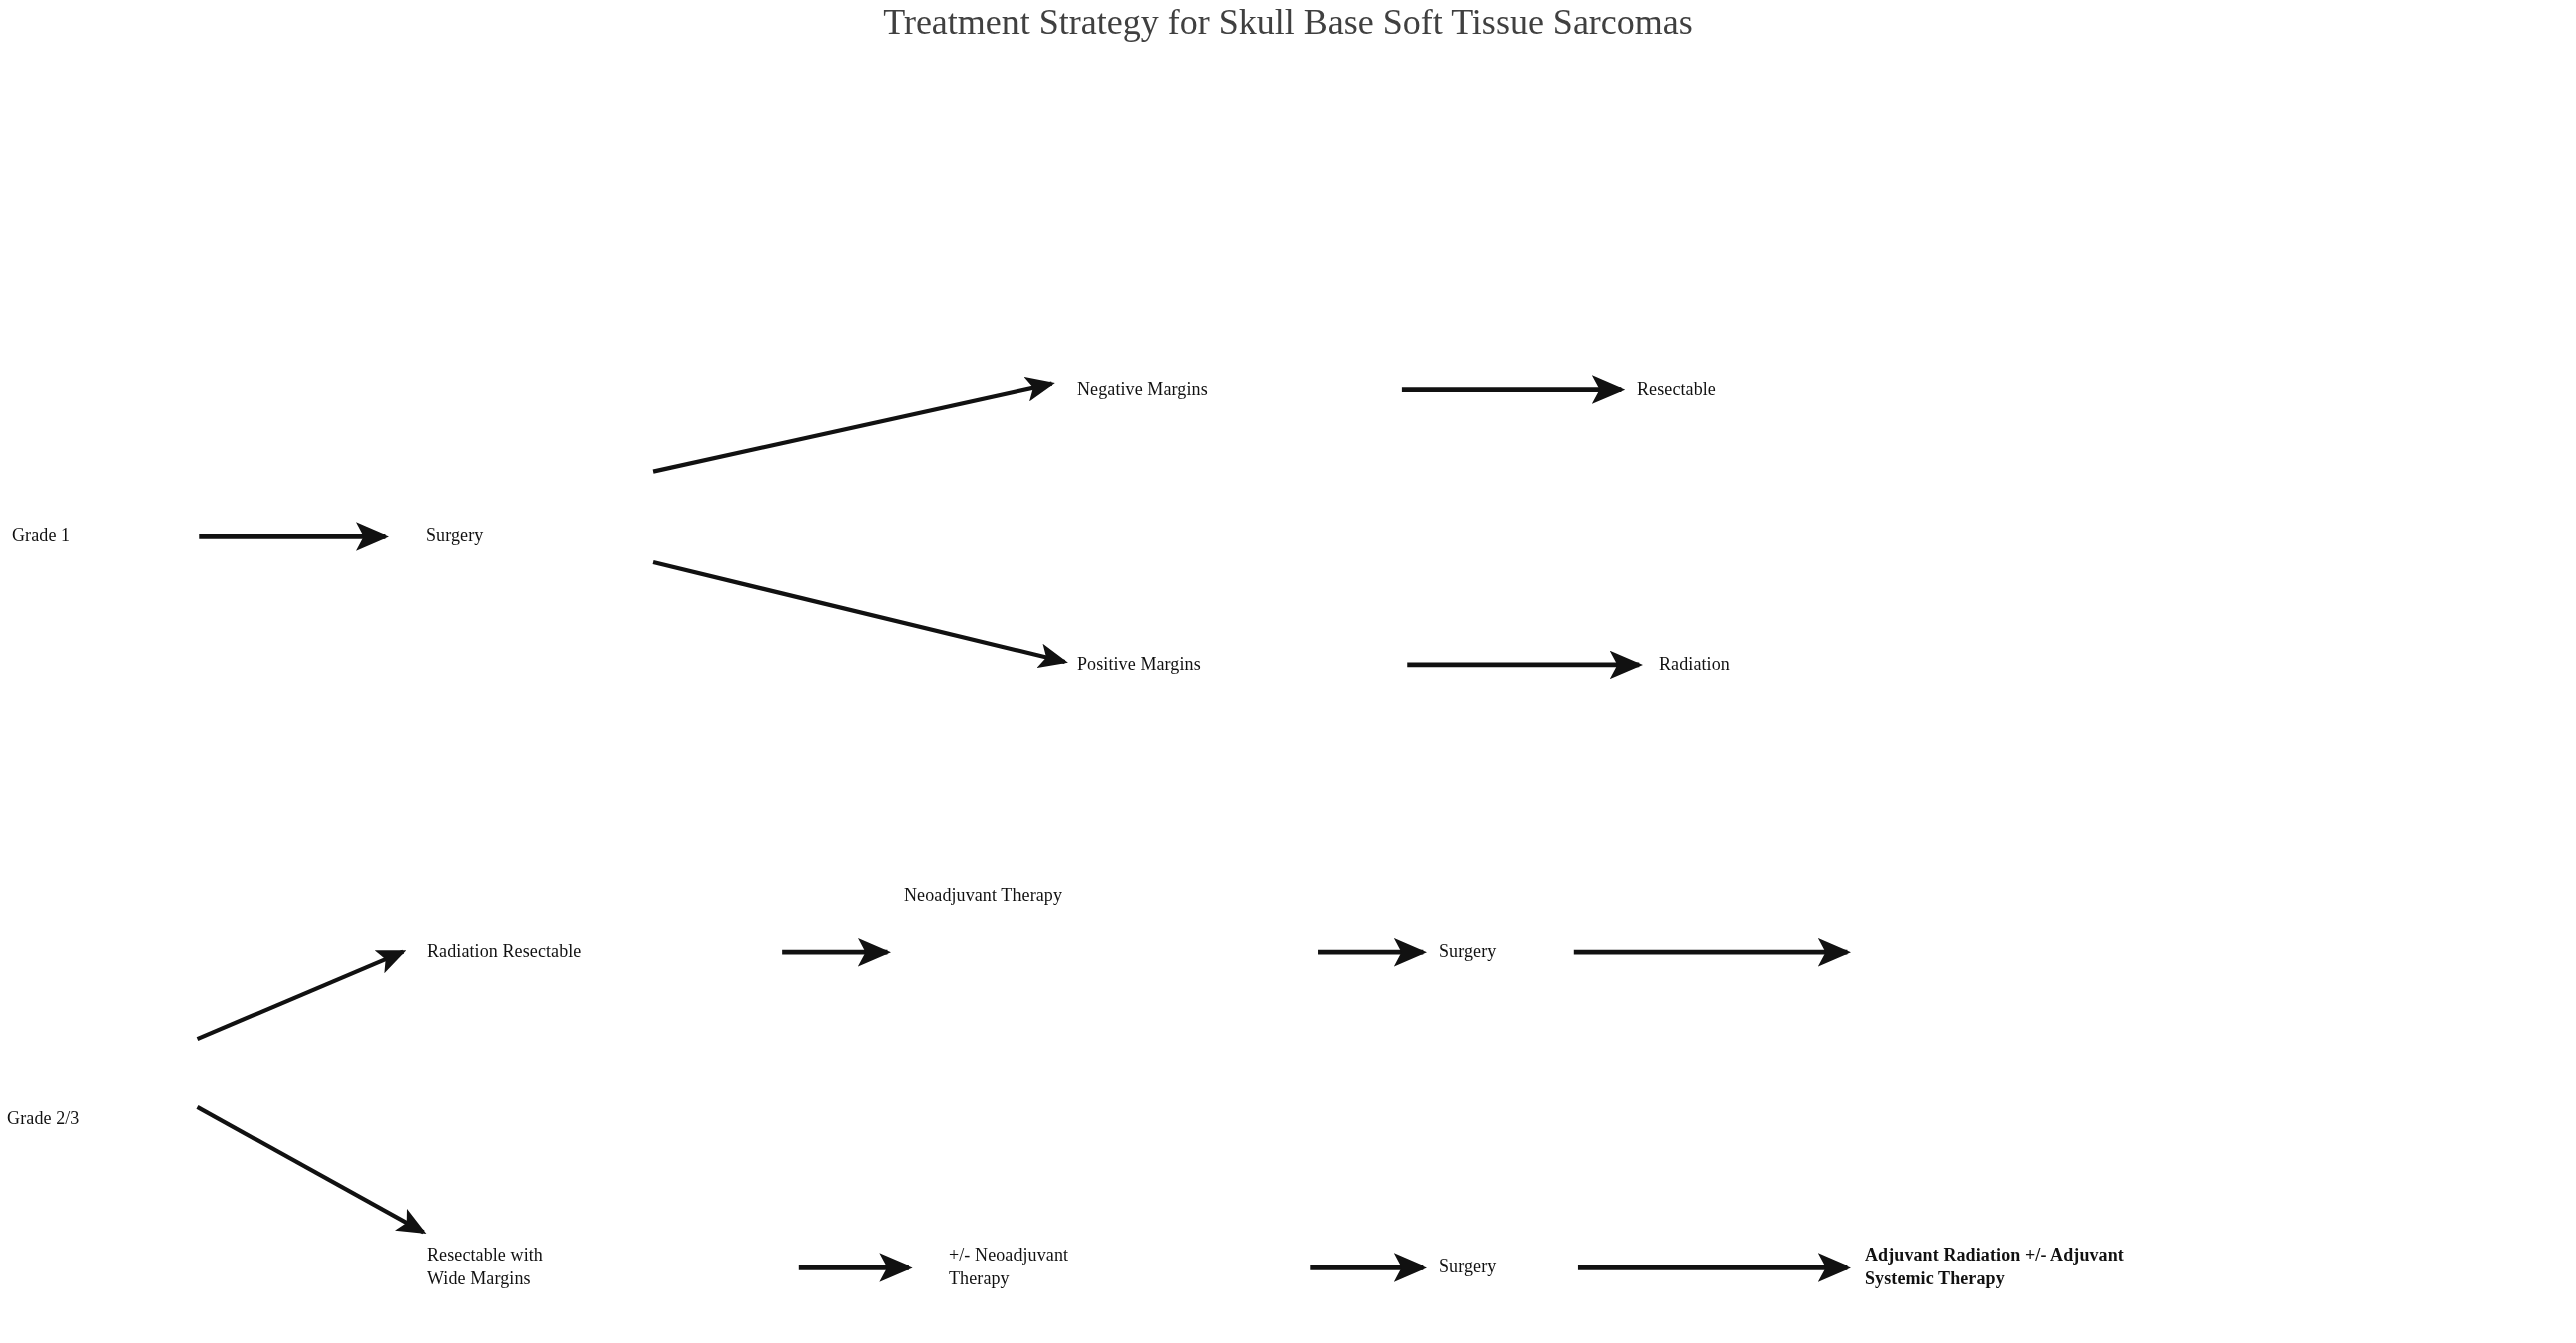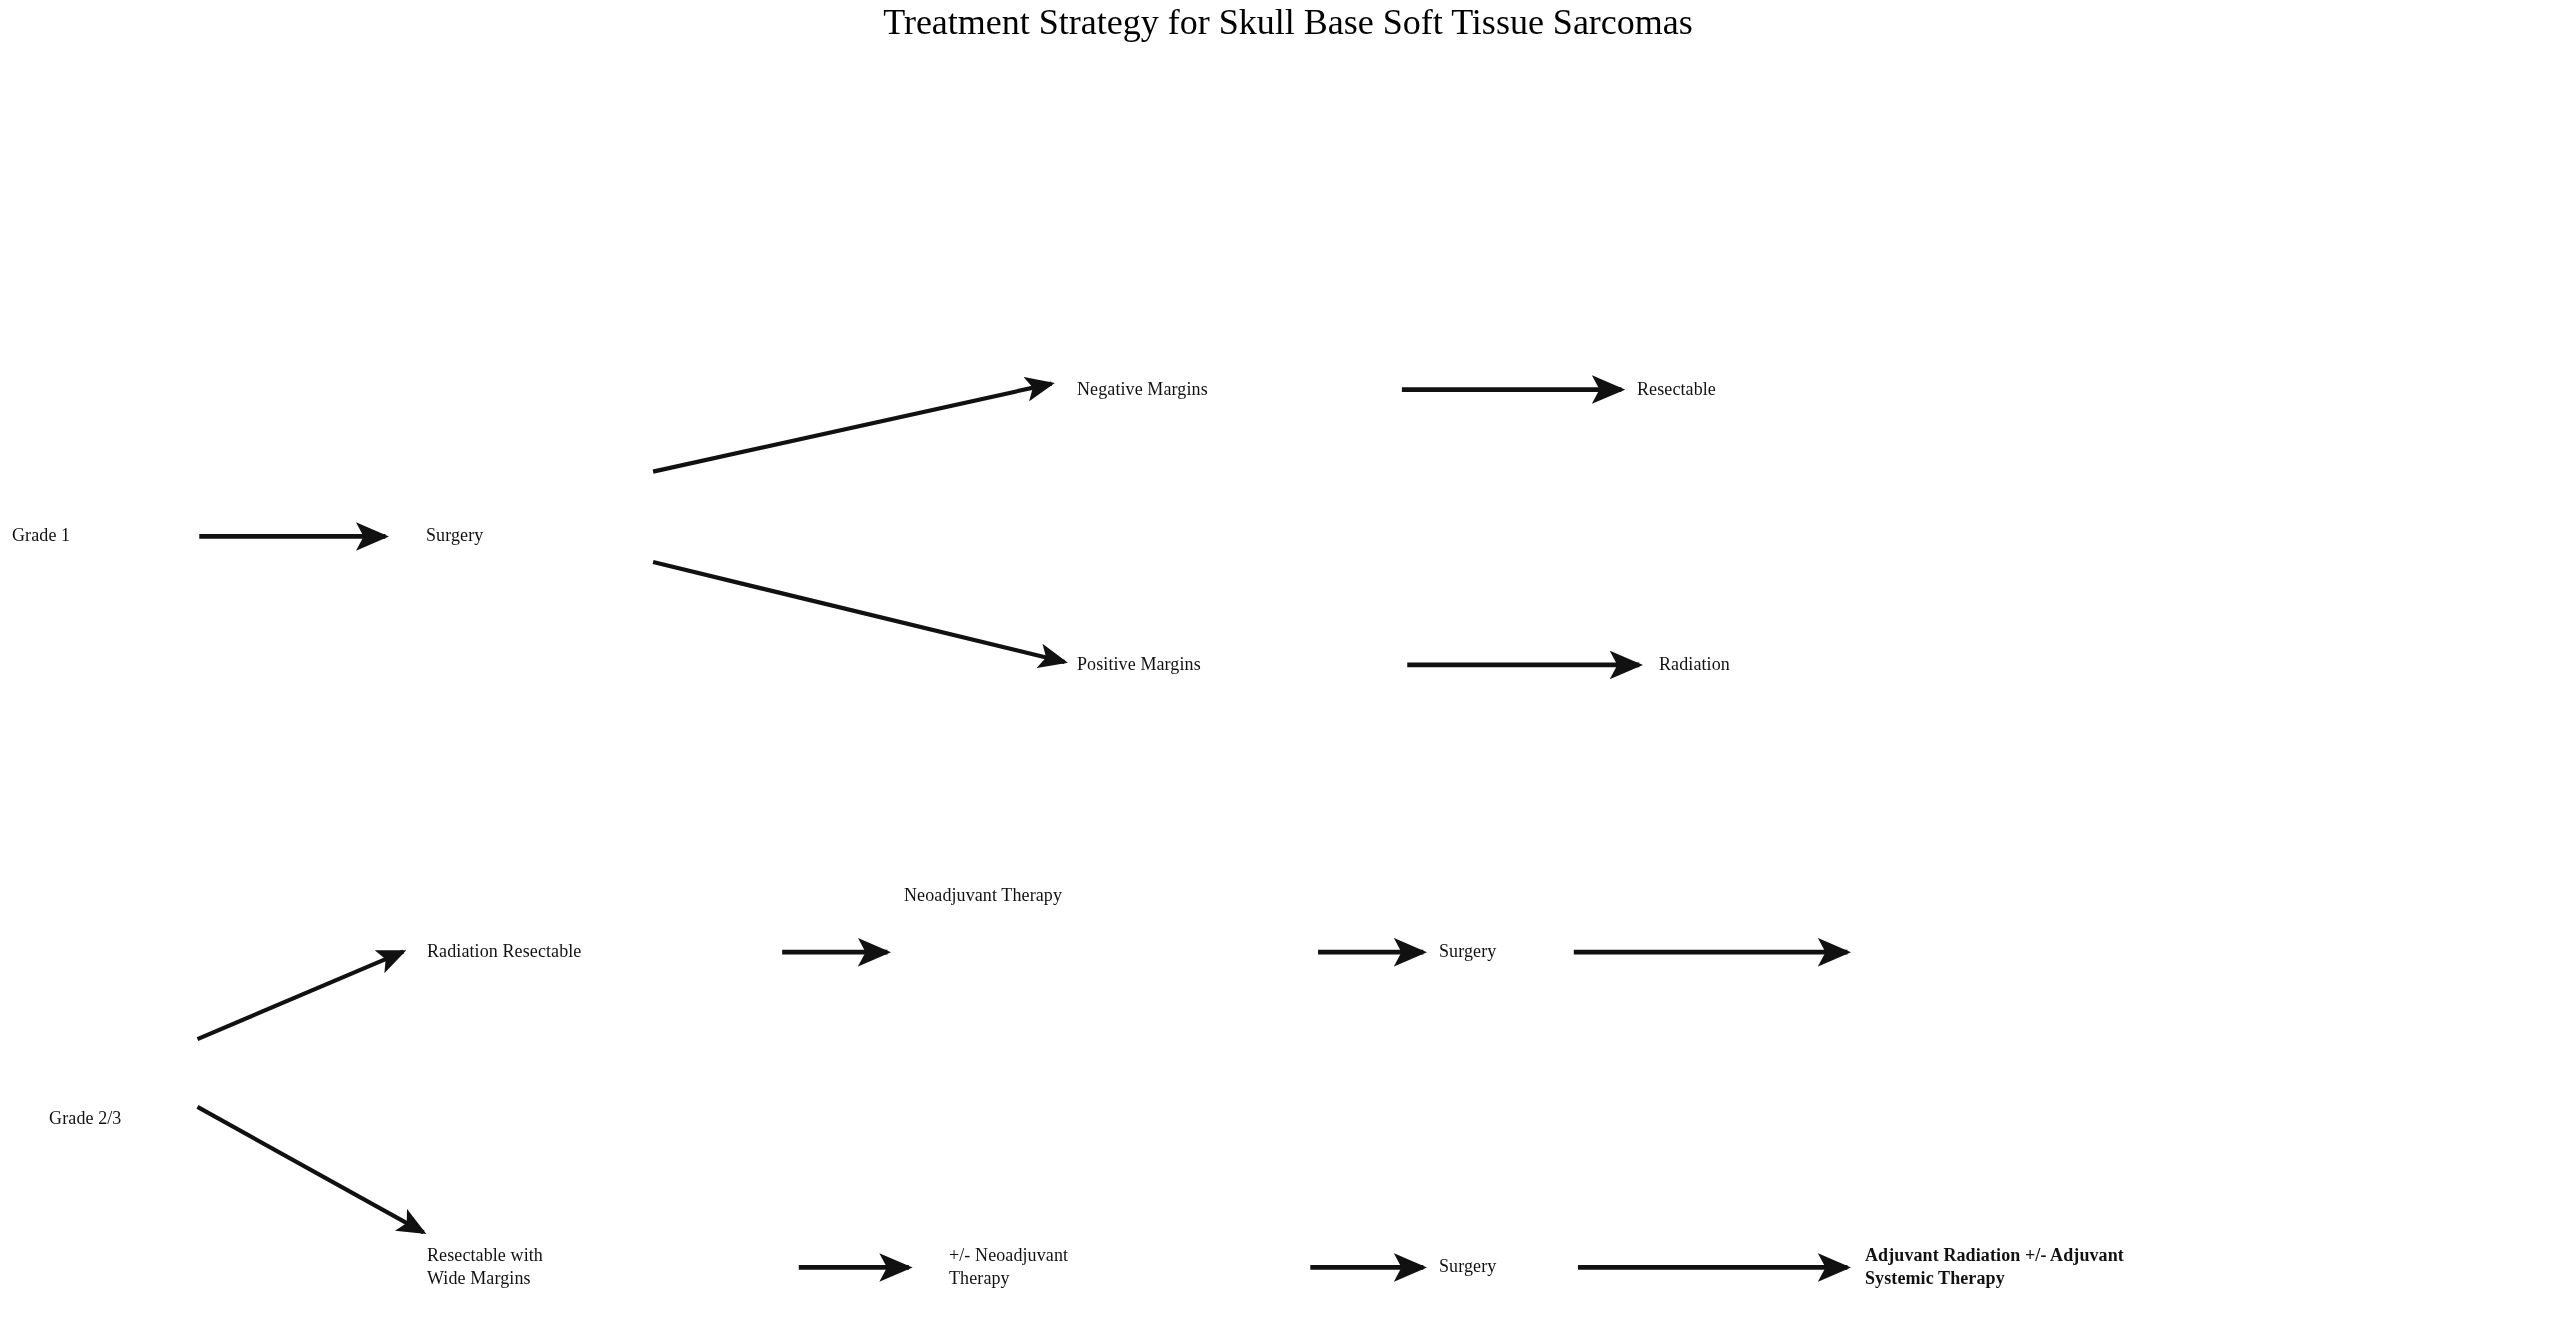--- a/index.html
+++ b/index.html
@@ -41,21 +41,21 @@
   }
   #figure-title {
     position: absolute;
     left: 0;
     top: 1.2px;
     width: 2576px;
     text-align: center;
     font-family: "Liberation Serif", "DejaVu Serif", serif;
     font-size: 36px;
     line-height: 1.2;
-    color: #000000;
+    color: #404040;
   }
   
   .anchor-left   { transform: translate(0, -50%); }
 </style>
 </head>
 <body>
 
 <div id="figure">
 
   <div id="figure-title">Treatment Strategy for Skull Base Soft Tissue Sarcomas</div>
@@ -88,21 +88,21 @@
   <div class="node anchor-left" style="left: 426px; top: 536px;">Surgery</div>
 
   <div class="node anchor-left" style="left: 1077px; top: 390px;">Negative Margins</div>
 
   <div class="node anchor-left" style="left: 1637px; top: 390px;">Resectable</div>
 
   <div class="node anchor-left" style="left: 1077px; top: 665px;">Positive Margins</div>
 
   <div class="node anchor-left" style="left: 1659px; top: 665px;">Radiation</div>
 
-  <div class="node anchor-left" style="left: 7.1px; top: 1119px; margin-left: 42px;">Grade 2/3</div>
+  <div class="node anchor-left" style="left: 7.1px; top: 1119px;">Grade 2/3</div>
 
   <div class="node anchor-left" style="left: 427px; top: 952px;">Radiation Resectable</div>
 
   <div class="node anchor-left" style="left: 904px; top: 896px;">Neoadjuvant Therapy</div>
 
   <div class="node anchor-left" style="left: 1439px; top: 952px;">Surgery</div>
 
 
   <div class="node anchor-left" style="left: 427px; top: 1267px;">Resectable with
 Wide Margins</div>

